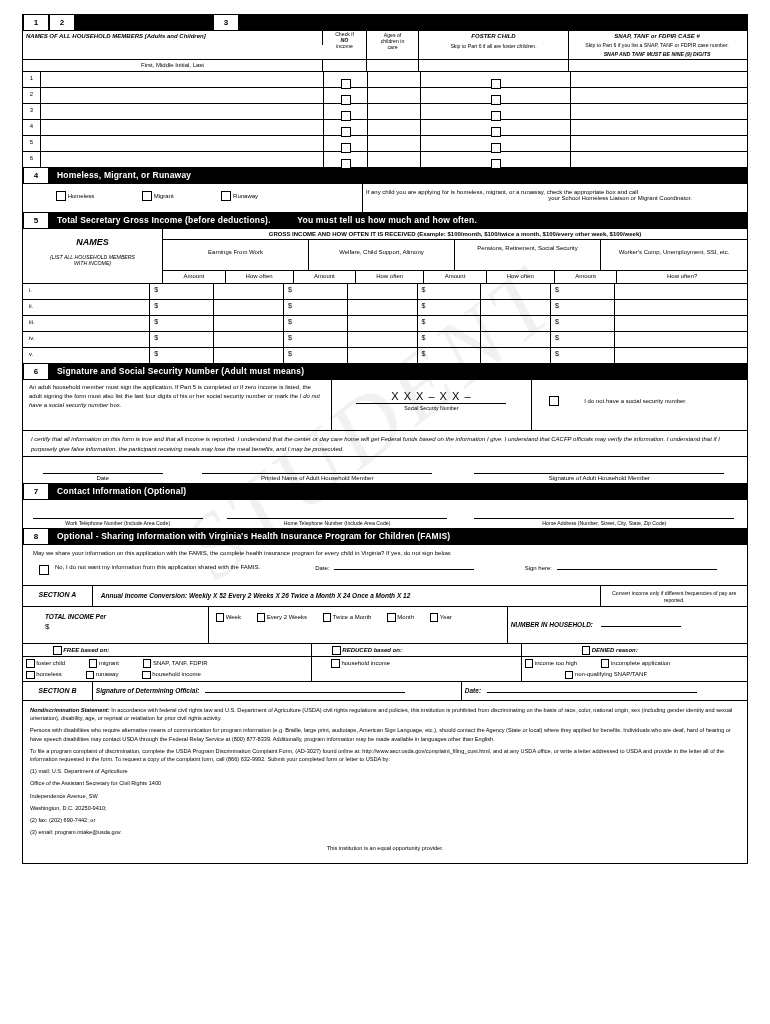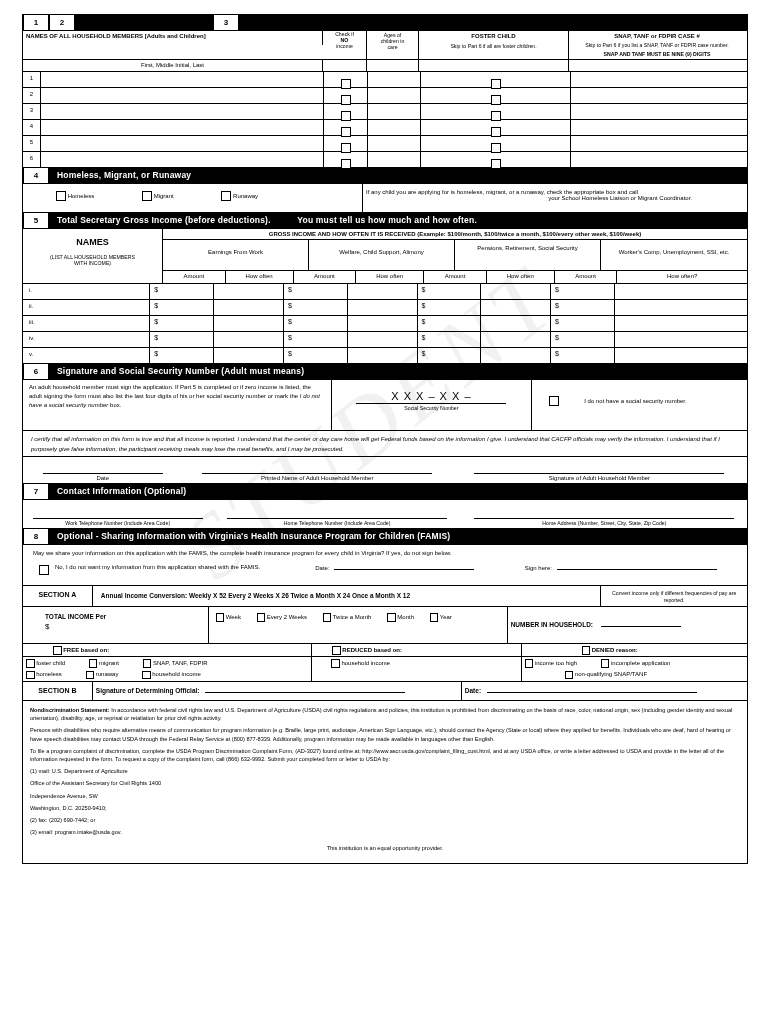--- a/index.html
+++ b/index.html
@@ -83,21 +83,21 @@
   .row { display: flex; }
   .cell {
     border-right: 1px solid #000;
     box-sizing: border-box;
     font-size: 6px;
     padding: 2px 3px;
   }
   .cell:last-child { border-right: none; }
   .bb { border-bottom: 1px solid #000; }
   .ctr { text-align: center; }
-  .bold { font-weight: bold; }
+  .bold { font-weight: bold; font-style: italic; }
   .chk {
     display: inline-block;
     width: 8px;
     height: 8px;
     border: 1px solid #000;
     background: #fff;
     vertical-align: middle;
   }
   .chk-sm {
     display: inline-block;

